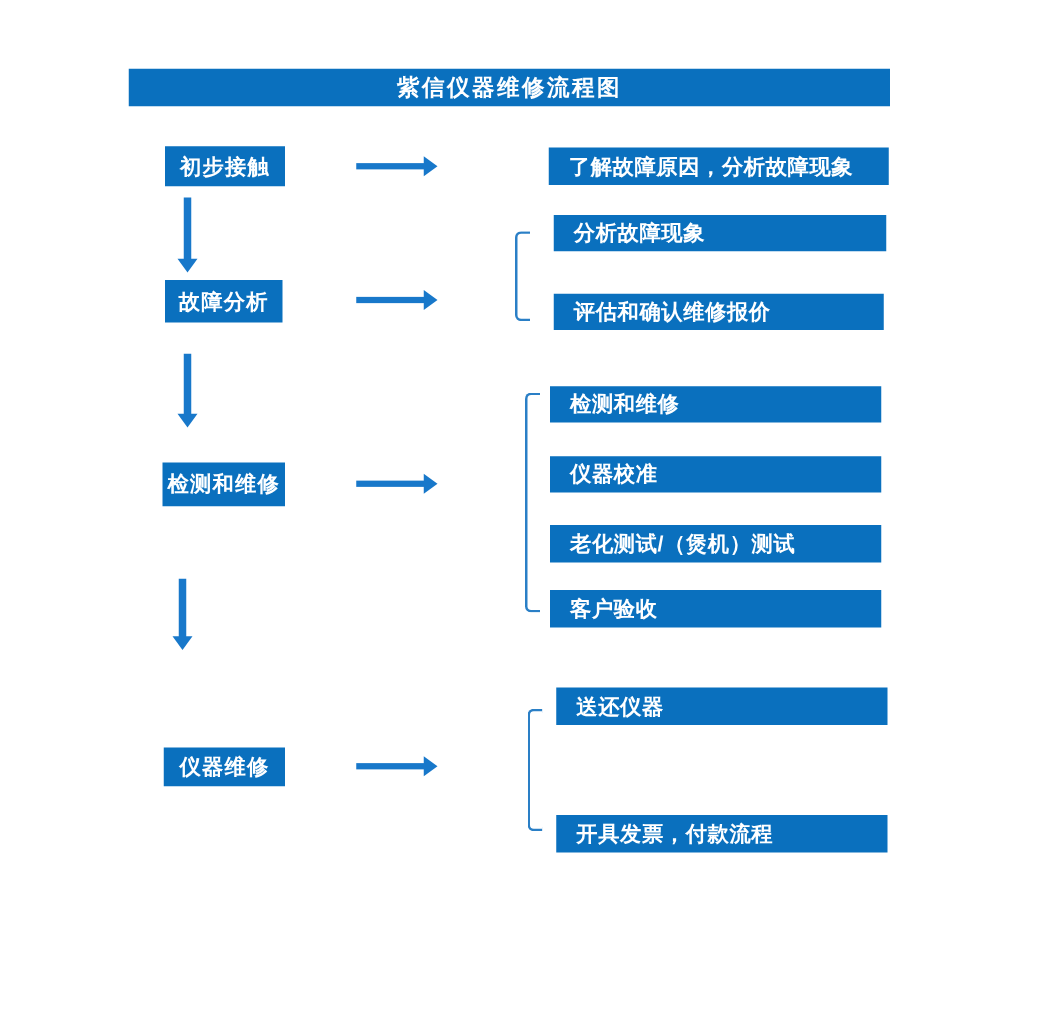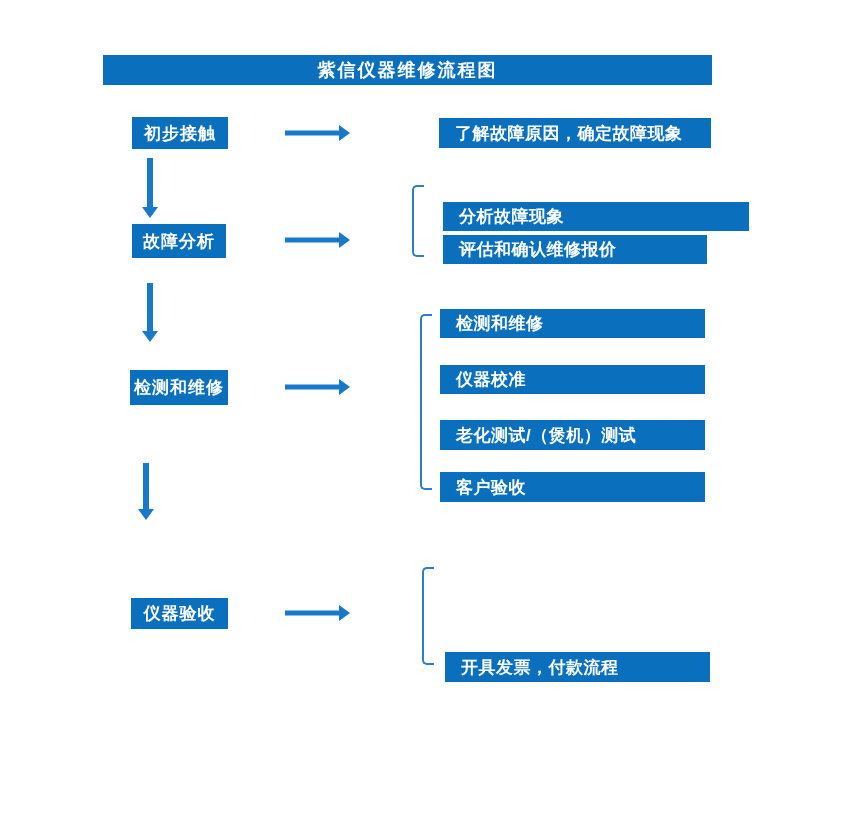--- a/index.html
+++ b/index.html
@@ -39,21 +39,21 @@
   
   .detail-box {
     position: absolute;
     background: var(--box-blue, #0a70be);
     display: flex; align-items: center;
     padding-left: 16px; box-sizing: border-box;
     font-size: 17px; letter-spacing: 0.5px;
     white-space: nowrap;
   }
   #d1-1 { left: 439px; top: 118px; width: 272px; height: 30px; }
-  #d2-1 { left: 443px; top: 172px; width: 306px; height: 29px; margin-top: 30px; }
+  #d2-1 { left: 443px; top: 172px; width: 266px; height: 29px; }
   #d2-2 { left: 443px; top: 235px; width: 264px; height: 29px; text-align: center; }
   #d3-1 { left: 440px; top: 309px; width: 265px; height: 29px; }
   #d3-2 { left: 440px; top: 365px; width: 265px; height: 29px; }
   #d3-3 { left: 440px; top: 420px; width: 265px; height: 30px; }
   #d3-4 { left: 440px; top: 472px; width: 265px; height: 30px; }
   #d4-1 { left: 445px; top: 550px; width: 265px; height: 30px; }
   #d4-2 { left: 445px; top: 603px; width: 265px; height: 30px; }
   #d4-3 { left: 445px; top: 652px; width: 265px; height: 30px; text-align: right; }
 
   
@@ -108,21 +108,21 @@
 
 <div class="canvas">
 
   <div class="title-bar">紫信仪器维修流程图</div>
 
   <div class="stage-box" id="stage1">初步接触</div>
   <div class="h-arrow" id="ha1">
     <div class="shaft"></div>
     <div class="head"></div>
   </div>
-  <div class="detail-box" id="d1-1">了解故障原因，确定故障现象</div>
+  <div class="detail-box" id="d1-1">了解故障原因，分析故障现象</div>
 
   <div class="v-arrow" id="va1">
     <div class="shaft"></div>
     <div class="head"></div>
   </div>
 
   <div class="stage-box" id="stage2">故障分析</div>
   <div class="h-arrow" id="ha2">
     <div class="shaft"></div>
     <div class="head"></div>
@@ -145,21 +145,22 @@
   <div class="detail-box" id="d3-1">检测和维修</div>
   <div class="detail-box" id="d3-2">仪器校准</div>
   <div class="detail-box" id="d3-3">老化测试/（煲机）测试</div>
   <div class="detail-box" id="d3-4">客户验收</div>
 
   <div class="v-arrow" id="va3">
     <div class="shaft"></div>
     <div class="head"></div>
   </div>
 
-  <div class="stage-box" id="stage4">仪器验收</div>
+  <div class="stage-box" id="stage4">仪器维修</div>
   <div class="h-arrow" id="ha4">
     <div class="shaft"></div>
     <div class="head"></div>
   </div>
   <div class="bracket" id="br4"></div>
+  <div class="detail-box" id="d4-1">送还仪器</div>
   <div class="detail-box" id="d4-3">开具发票，付款流程</div>
 
 </div>
 
 </body></html>

